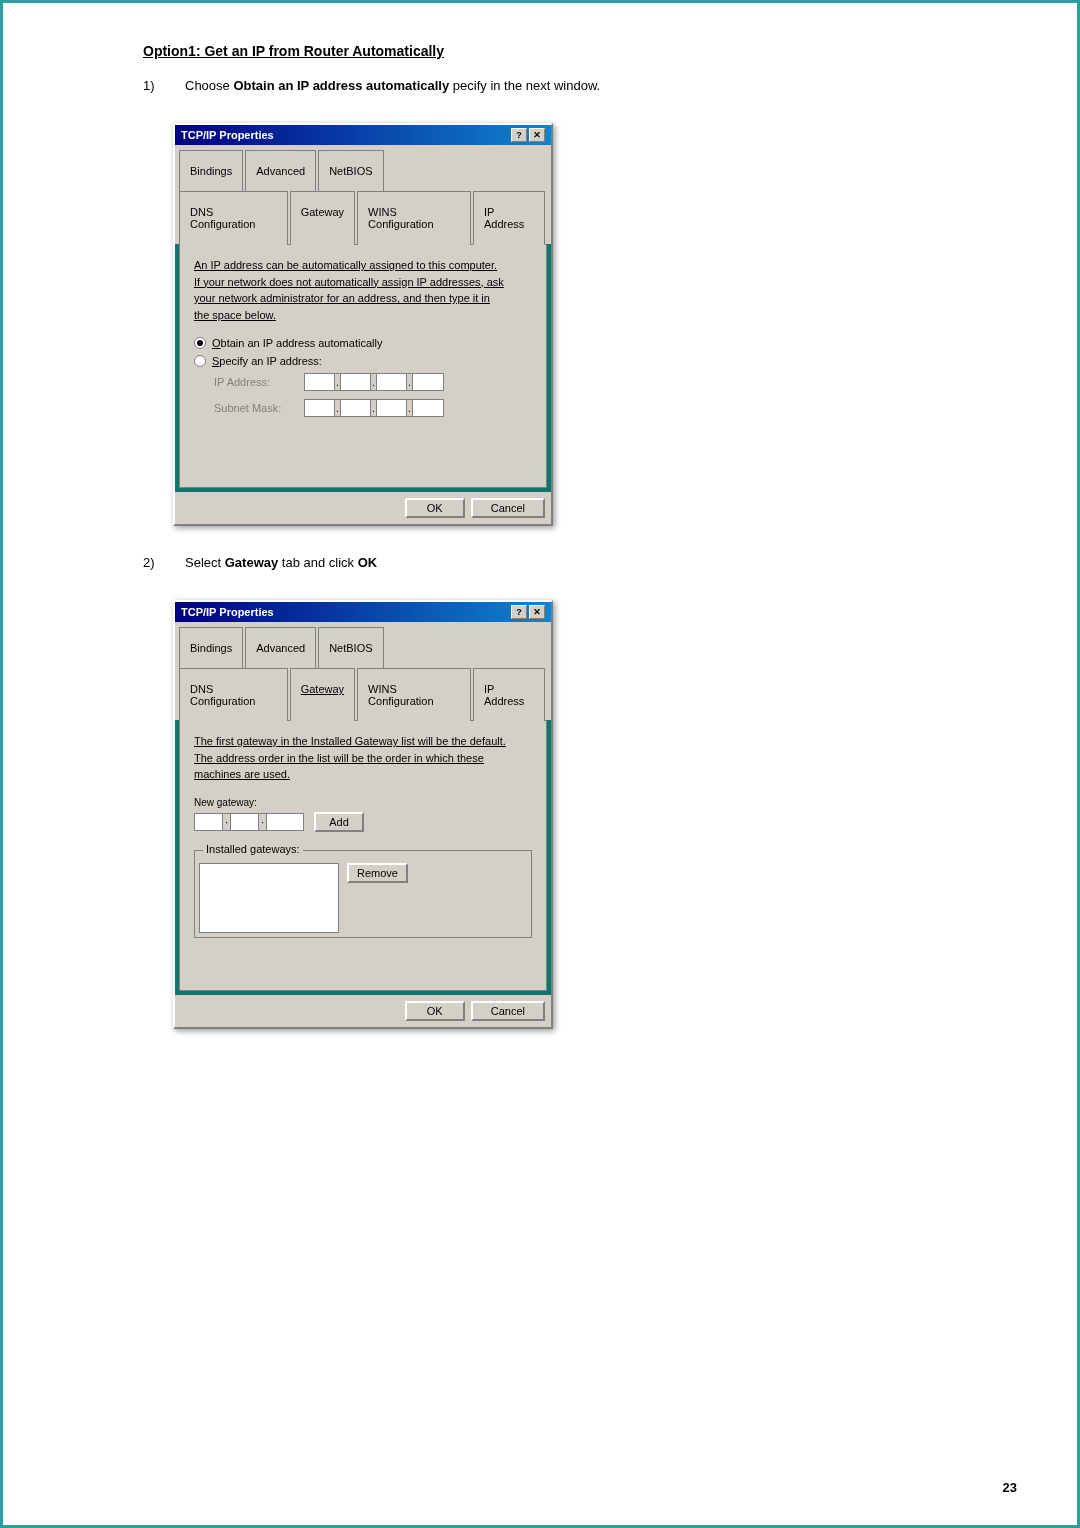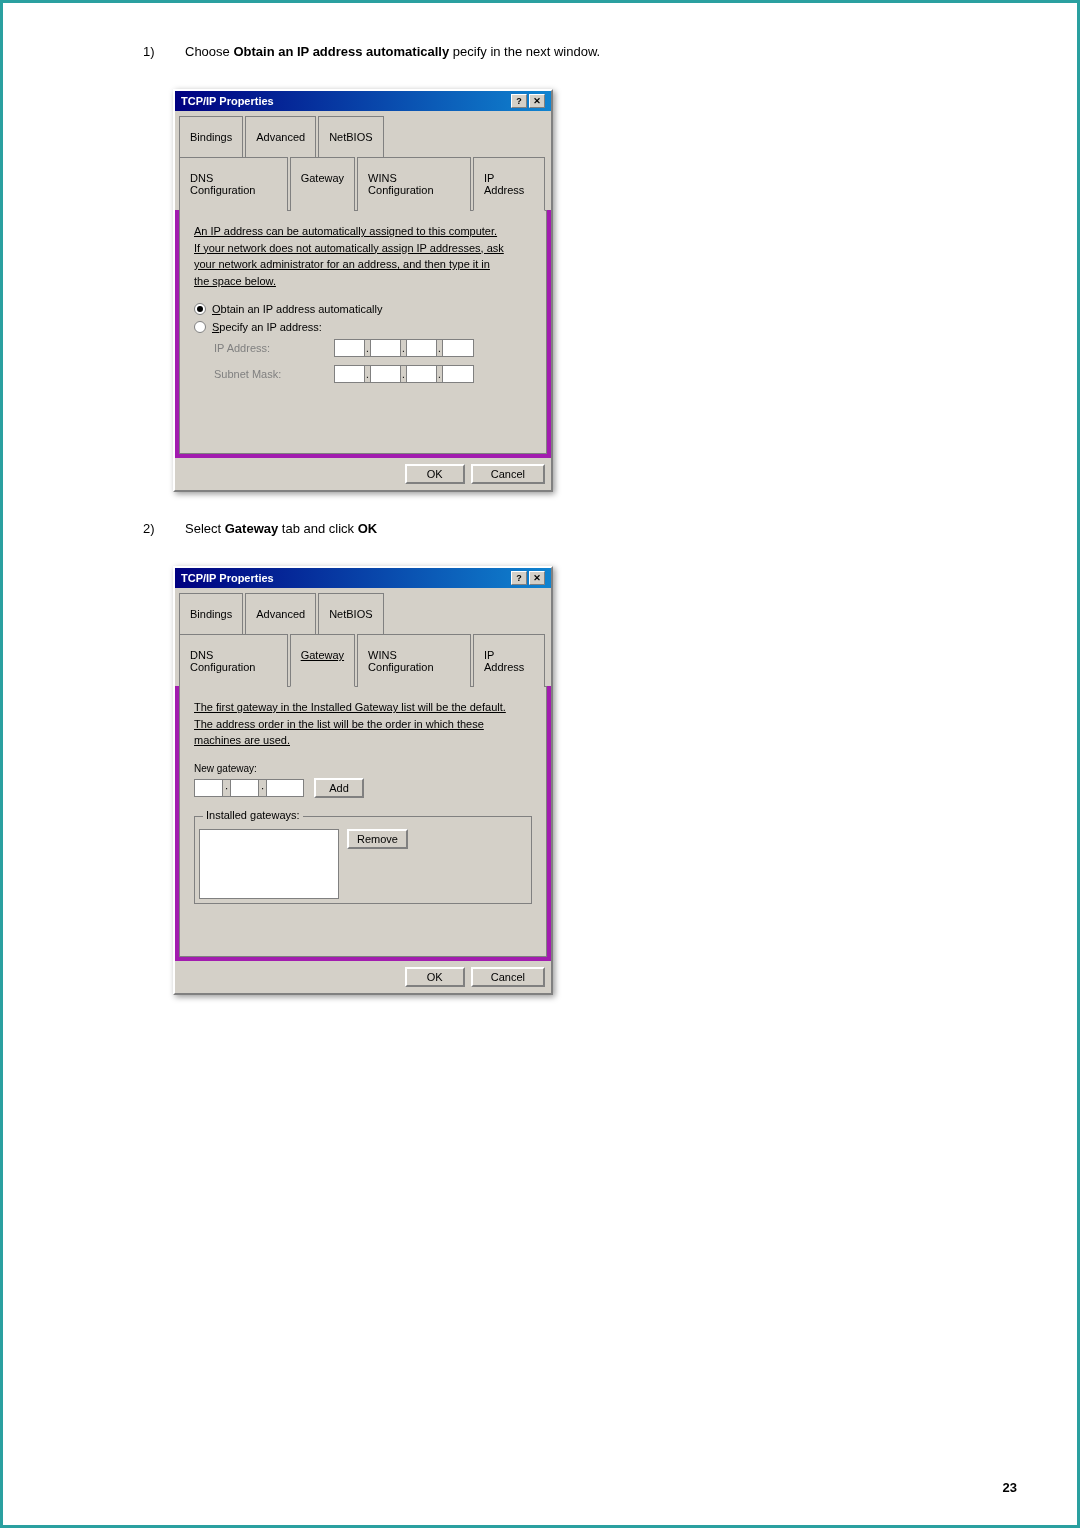--- a/index.html
+++ b/index.html
@@ -46,21 +46,21 @@
     .step-text strong { font-weight: bold; }
 
     
     .dialog-wrapper {
       margin-left: 110px;
       margin-top: 10px;
       margin-bottom: 28px;
     }
     .dialog {
       width: 380px;
-      background: #a21caf;
+      background: #0f766e;
       border: 2px solid #808080;
       border-top: 2px solid #ffffff;
       border-left: 2px solid #ffffff;
       box-shadow: 2px 2px 6px rgba(0,0,0,0.4);
       font-family: 'Arial', sans-serif;
       font-size: 11px;
     }
     .dialog-titlebar {
       background: linear-gradient(to right, #000080, #1084d0);
       color: white;
@@ -163,21 +163,20 @@
       background: #000;
     }
     .radio-label-underline {
       text-decoration: underline;
     }
     .ip-field-row {
       display: flex;
       align-items: center;
       margin-bottom: 8px;
       margin-left: 20px;
-      gap: 30px;
     }
     .ip-field-label {
       font-size: 11px;
       width: 90px;
       color: #808080;
     }
     .ip-input-box {
       display: flex;
       border: 1px solid #808080;
       background: #fff;
@@ -274,20 +273,21 @@
       right: 60px;
       font-size: 13px;
       font-weight: bold;
     }
   </style>
 </head>
 <body>
 
 <div class="page-container">
 
+  <div class="section-title">Option1: Get an IP from Router Automatically</div>
 
   <div class="step">
     <span class="step-number">1)</span>
     <span class="step-text">
       <span>Choose </span><strong>Obtain an IP address automatically</strong><span> pecify in the next window.</span>
     </span>
   </div>
 
   <div class="dialog-wrapper">
     <div class="dialog">

